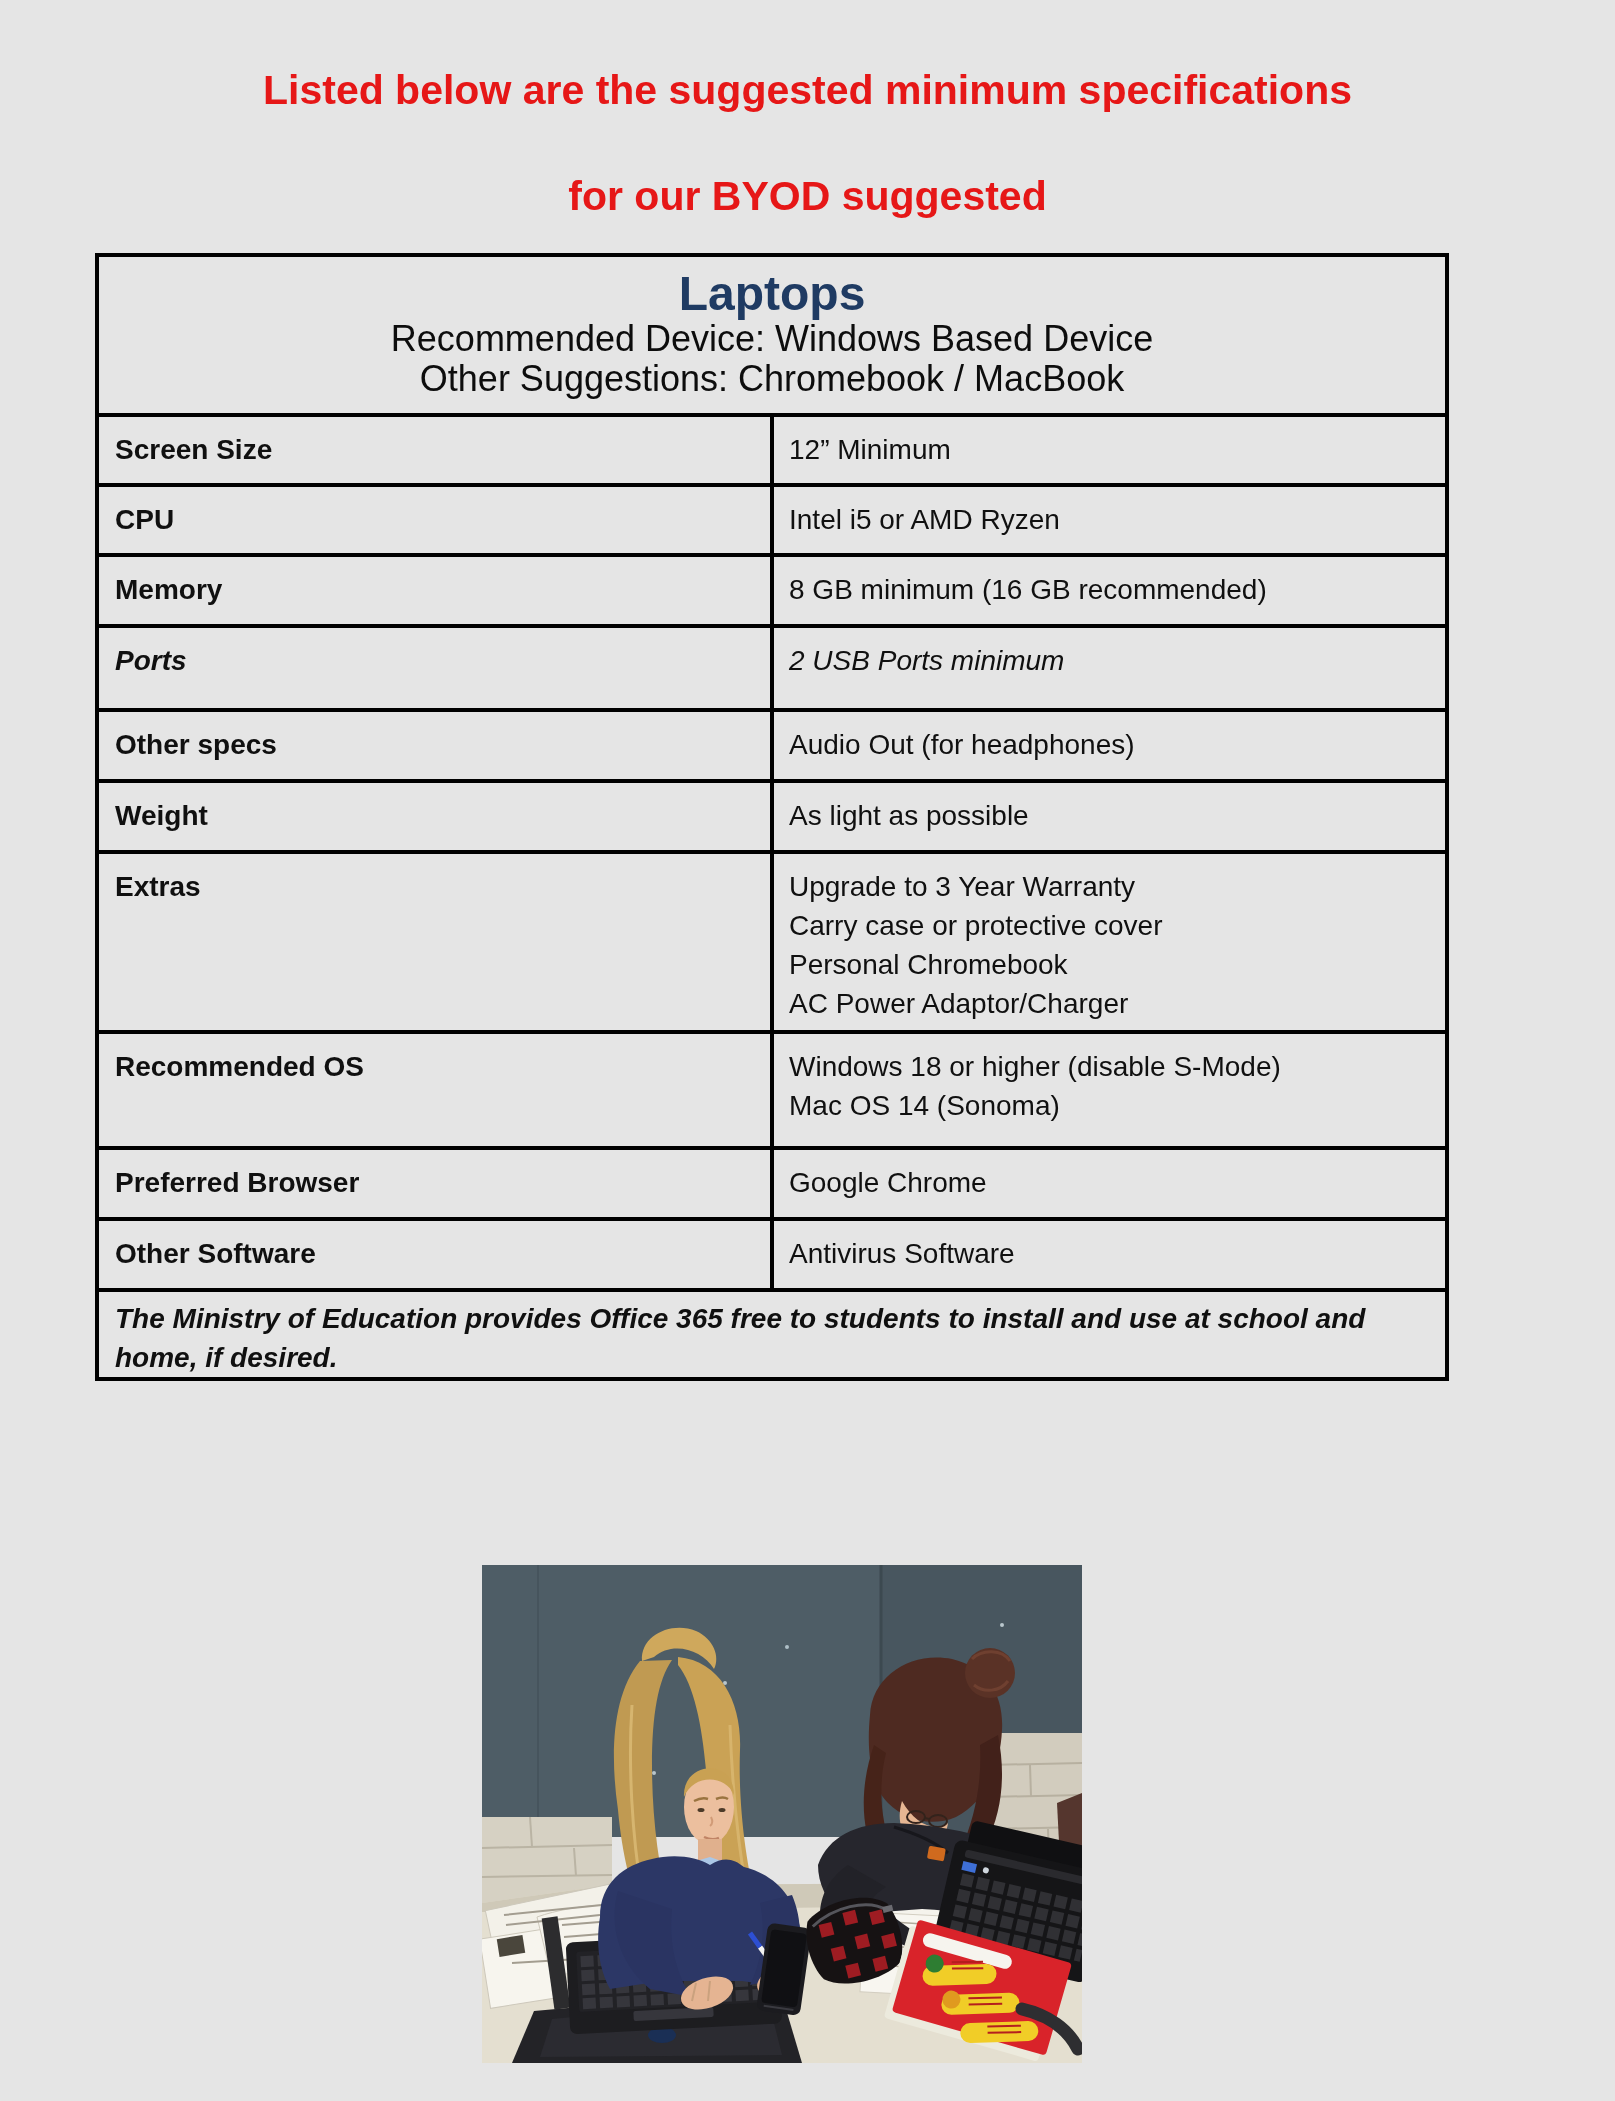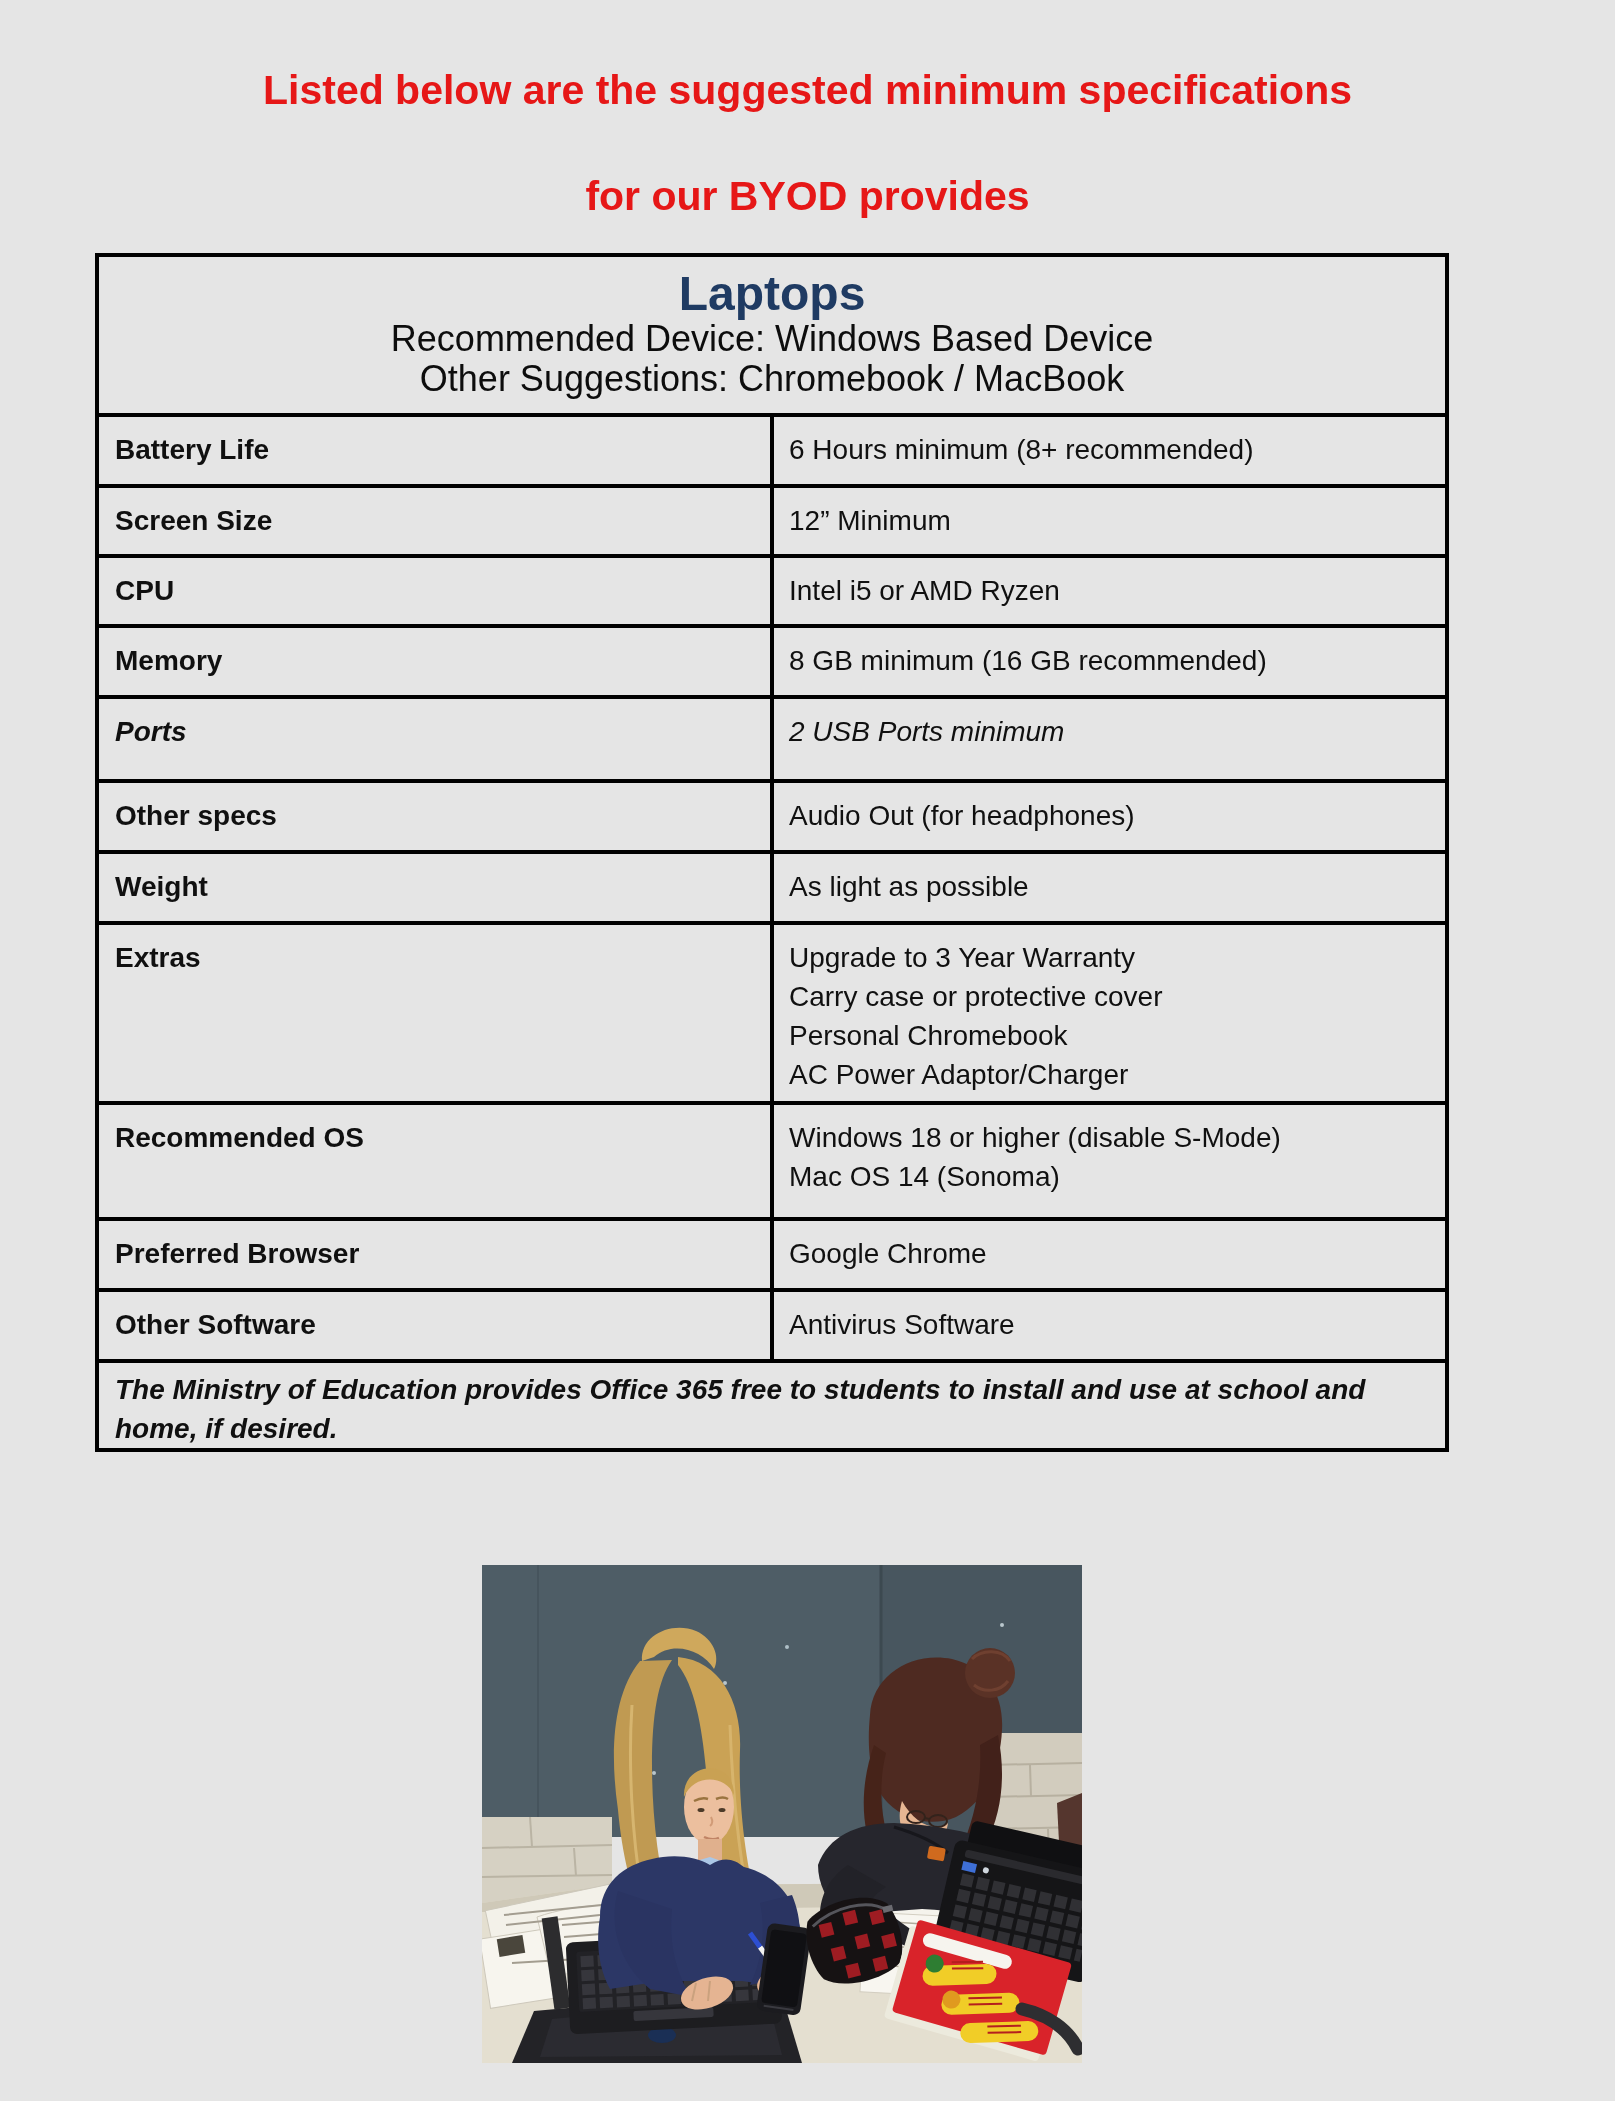--- a/index.html
+++ b/index.html
@@ -44,40 +44,34 @@
     position:absolute; left:482px; top:1565px; width:600px; height:498px;
   }
   .photo-wrap svg { display:block; width:600px; height:498px; }
 </style>
 </head>
 <body>
 
 <div class="page">
 
   <div class="doc-title line1">Listed below are the suggested minimum specifications</div>
-  <div class="doc-title line2">for our BYOD provides</div>
+  <div class="doc-title line2">for our BYOD suggested</div>
 
   <table class="spec-table">
     <colgroup>
         <col style="width:675px">
         <col style="width:675px">
       </colgroup>
     <tbody>
         <tr class="h-header">
       <td colspan="2" class="header-cell">
         <div class="tbl-title">Laptops</div>
         <div class="tbl-sub">Recommended Device: Windows Based Device</div>
         <div class="tbl-sub">Other Suggestions: Chromebook / MacBook</div>
       </td>
-    </tr>
-    <tr class="h71">
-      <td class="label-cell">Battery Life</td>
-      <td class="value-cell">
-            <div>6 Hours minimum (8+ recommended)</div>
-          </td>
     </tr>
     <tr class="h70">
       <td class="label-cell">Screen Size</td>
       <td class="value-cell">
             <div>12” Minimum</div>
           </td>
     </tr>
     <tr class="h70">
       <td class="label-cell">CPU</td>
       <td class="value-cell">

